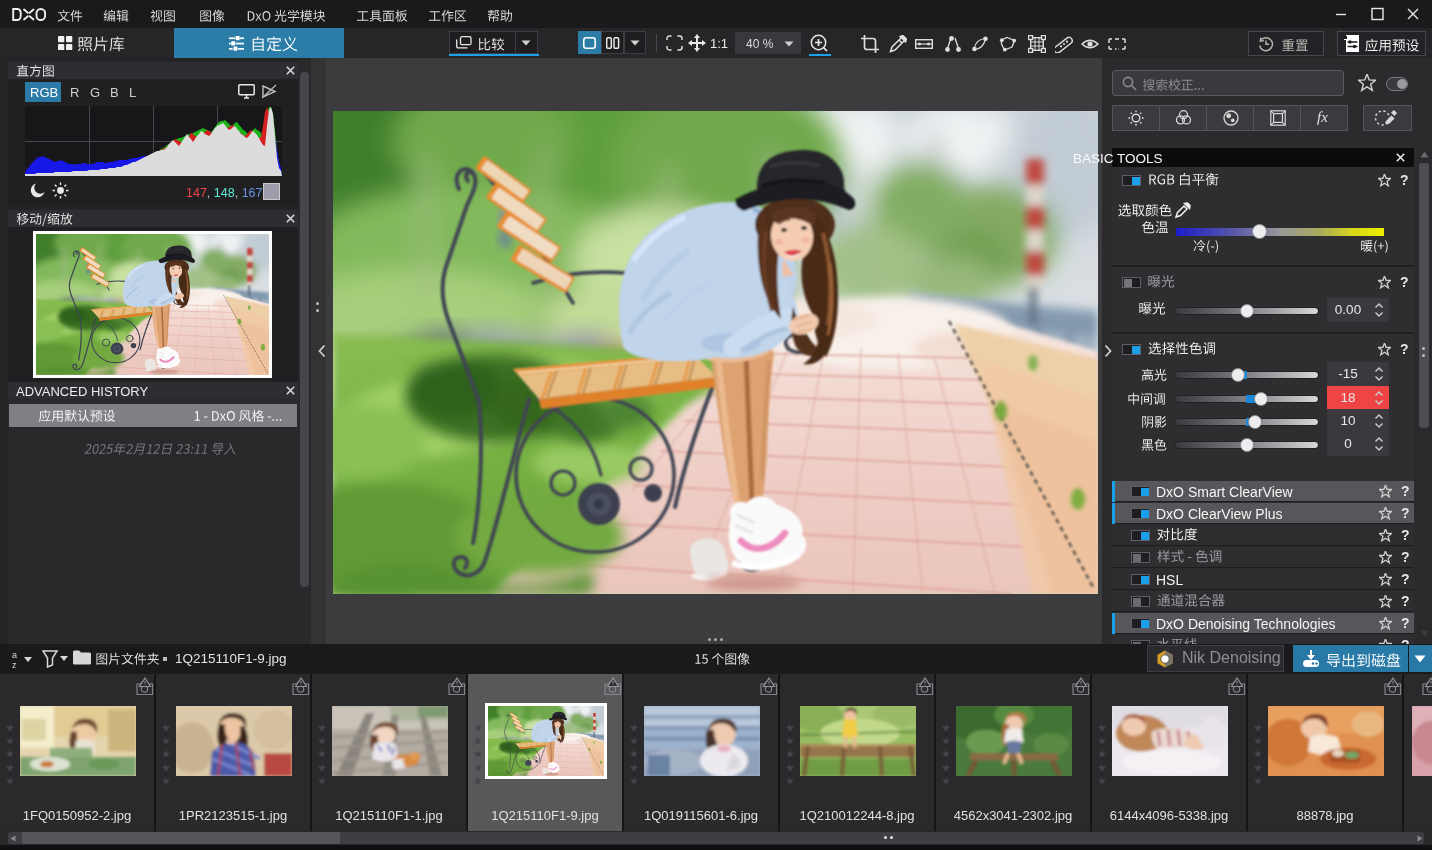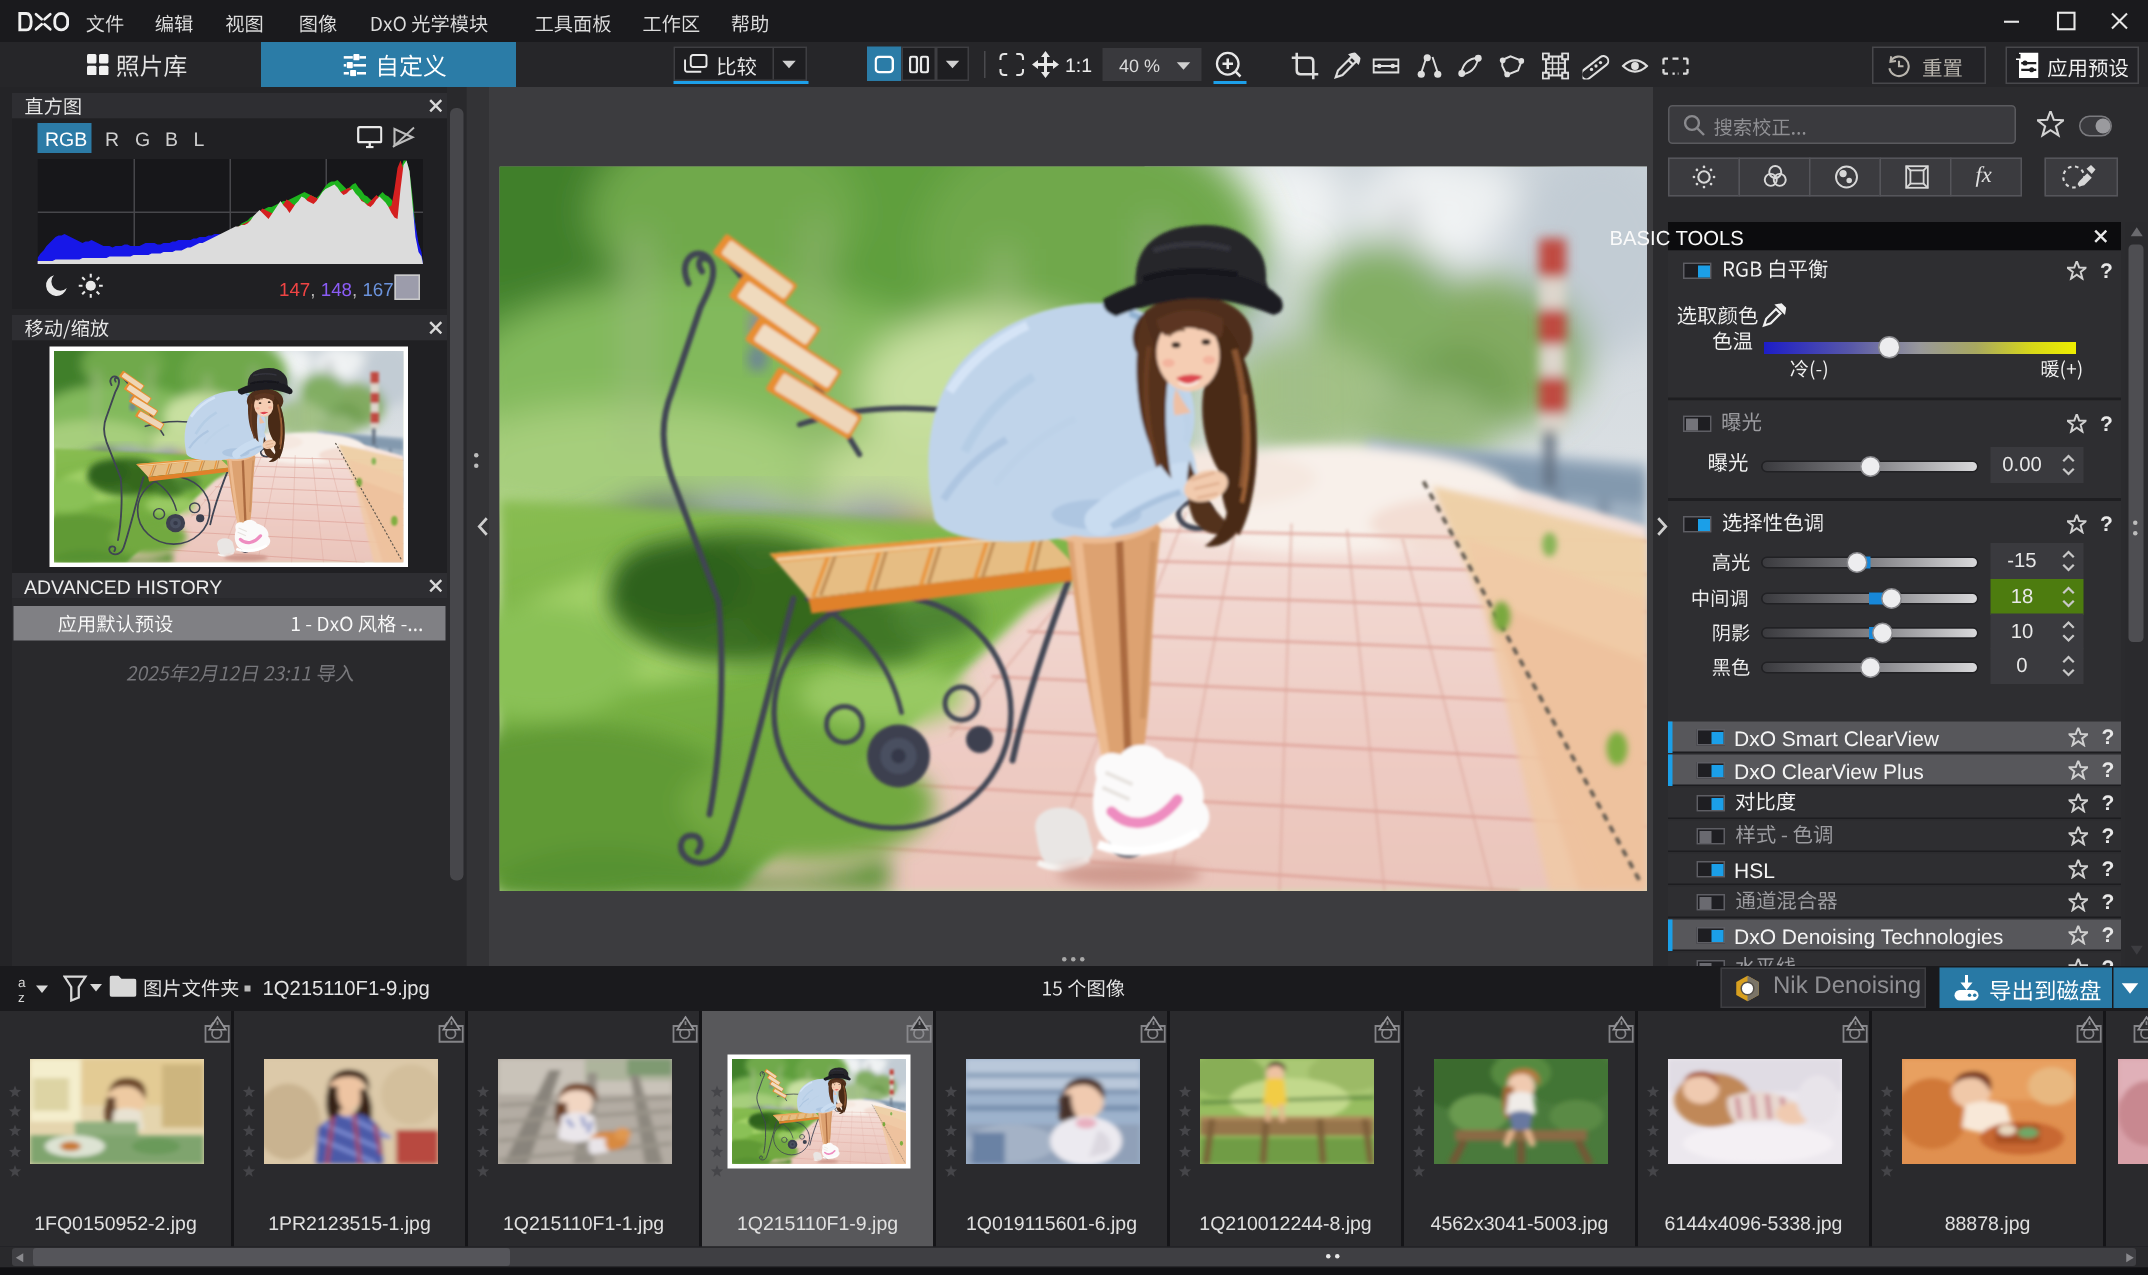--- a/index.html
+++ b/index.html
@@ -548,21 +548,21 @@
     </svg>
     <svg class="abs" style="left:30px;top:183px" width="15" height="15" viewBox="0 0 15 15">
       <path d="M6 0.5 A7 7 0 1 0 14.5 9 A6 6 0 0 1 6 0.5 Z" fill="#e8e8e8"></path>
     </svg>
     <svg class="abs" style="left:52px;top:182px" width="17" height="17" viewBox="0 0 17 17" fill="#e8e8e8">
       <circle cx="8.5" cy="8.5" r="3.4"></circle>
 <g stroke="#e8e8e8" stroke-width="1.4">
         <path d="M8.5 0.5 V3 M8.5 14 V16.5 M0.5 8.5 H3 M14 8.5 H16.5 M2.8 2.8 L4.6 4.6 M12.4 12.4 L14.2 14.2 M2.8 14.2 L4.6 12.4 M12.4 4.6 L14.2 2.8"></path>
       </g>
     </svg>
-    <div class="lat" style="left:186px;top:186px;font-size:12.5px"><span style="color:#ef4444">147</span><span style="color:#b8b8b8">, </span><span style="color:#8b5cf6">148</span><span style="color:#b8b8b8">, </span><span style="color:#648fd8;color:#6b93dc">167</span></div>
+    <div class="lat" style="left:186px;top:186px;font-size:12.5px"><span style="color:#ef4444">147</span><span style="color:#b8b8b8">, </span><span style="color:#5eead4">148</span><span style="color:#b8b8b8">, </span><span style="color:#648fd8;color:#6b93dc">167</span></div>
     <div class="abs" style="left:263px;top:183px;width:17px;height:17px;background:#9c9cab;border:1px solid #cacaca"></div>
     <div class="abs" style="left:8px;top:210px;width:290px;height:17px;background:#2e2e32"></div>
     <div style="position:absolute;left:16px;top:210px">
       <svg width="58" height="17" viewBox="0 -13.8 58 17.2">
         <path fill="#e8e8e8" d="M4.4 -10.8C3.5 -10.4 2 -10 0.7 -9.8C0.9 -9.6 1 -9.2 1 -9C1.5 -9.1 2.1 -9.2 2.6 -9.3V-7.2H0.6V-6.3H2.4C1.9 -4.8 1.2 -3.1 0.4 -2.2C0.6 -1.9 0.8 -1.5 0.9 -1.3C1.5 -2.1 2.1 -3.4 2.6 -4.7V1.1H3.5V-4.9C3.9 -4.4 4.3 -3.6 4.5 -3.2L5.1 -4C4.8 -4.3 3.8 -5.6 3.5 -6V-6.3H5.1V-7.2H3.5V-9.5C4.1 -9.7 4.6 -9.8 5 -10ZM6.6 -7.7C7.1 -7.4 7.6 -7 7.9 -6.7C7 -6.2 6 -5.8 5 -5.6C5.1 -5.4 5.4 -5.1 5.5 -4.9C8.1 -5.6 10.6 -6.9 11.7 -9.4L11.1 -9.7L10.9 -9.7H8.5C8.8 -10 9.1 -10.4 9.3 -10.7L8.3 -10.9C7.7 -10 6.6 -8.9 4.9 -8.1C5.1 -7.9 5.4 -7.6 5.6 -7.4C6.4 -7.8 7.1 -8.3 7.7 -8.8H10.4C10 -8.2 9.4 -7.7 8.7 -7.2C8.3 -7.5 7.8 -7.9 7.4 -8.1ZM7.3 -2.5C7.8 -2.2 8.3 -1.7 8.7 -1.3C7.6 -0.5 6.1 0 4.7 0.3C4.9 0.5 5.1 0.8 5.2 1.1C8.4 0.3 11.3 -1.3 12.5 -4.8L11.8 -5L11.6 -5H9.4C9.7 -5.3 9.9 -5.7 10.1 -6L9.1 -6.2C8.4 -5 7.1 -3.7 5.1 -2.8C5.3 -2.7 5.6 -2.3 5.8 -2.1C6.9 -2.7 7.9 -3.4 8.6 -4.2H11.2C10.8 -3.3 10.2 -2.5 9.5 -1.9C9.1 -2.3 8.5 -2.7 8 -3Z M14.2 -9.9V-9H19.2V-9.9ZM21.5 -10.7C21.5 -9.8 21.5 -8.8 21.4 -7.9H19.6V-7H21.4C21.3 -4 20.7 -1.3 19 0.3C19.2 0.5 19.6 0.8 19.7 1C21.6 -0.8 22.2 -3.8 22.4 -7H24.3C24.2 -2.4 24 -0.6 23.6 -0.2C23.5 -0.1 23.4 -0.1 23.1 -0.1C22.9 -0.1 22.2 -0.1 21.4 -0.1C21.6 0.2 21.7 0.6 21.7 0.8C22.4 0.9 23.2 0.9 23.6 0.8C24 0.8 24.2 0.7 24.5 0.4C24.9 -0.2 25.1 -2.1 25.3 -7.4C25.3 -7.6 25.3 -7.9 25.3 -7.9H22.4C22.4 -8.8 22.5 -9.8 22.5 -10.7ZM14.2 -0.6 14.2 -0.6V-0.6C14.5 -0.7 14.9 -0.9 18.6 -1.7L18.8 -0.8L19.7 -1.1C19.4 -2 18.8 -3.6 18.3 -4.7L17.5 -4.5C17.8 -3.9 18 -3.2 18.3 -2.5L15.2 -1.9C15.7 -3 16.2 -4.5 16.5 -5.9H19.4V-6.8H13.7V-5.9H15.5C15.2 -4.3 14.6 -2.8 14.4 -2.4C14.2 -1.9 14.1 -1.5 13.8 -1.5C14 -1.2 14.1 -0.8 14.2 -0.6Z M26.1 2.3H27L30.9 -10.3H30Z M31.7 -0.7 31.9 0.2C33 -0.2 34.4 -0.7 35.7 -1.2L35.6 -2.1C34.1 -1.5 32.7 -1 31.7 -0.7ZM31.9 -5.5C32.1 -5.6 32.4 -5.6 33.8 -5.8C33.3 -5 32.8 -4.3 32.6 -4.1C32.2 -3.6 32 -3.2 31.7 -3.2C31.8 -3 31.9 -2.5 32 -2.4C32.2 -2.5 32.6 -2.7 35.2 -3.3L35.2 -3.8V-4.1L33.3 -3.7C34.2 -4.8 35 -6.2 35.8 -7.6L35 -8.1C34.8 -7.6 34.6 -7.1 34.3 -6.7L32.9 -6.5C33.6 -7.7 34.3 -9.1 34.9 -10.5L34 -10.9C33.5 -9.3 32.6 -7.6 32.3 -7.2C32.1 -6.7 31.8 -6.4 31.6 -6.4C31.7 -6.1 31.9 -5.7 31.9 -5.5ZM37.2 -8C36.9 -6.6 36.2 -4.9 35.2 -3.8C35.3 -3.6 35.6 -3.3 35.7 -3.1C36 -3.5 36.3 -3.8 36.5 -4.2V1H37.4V-5.8C37.7 -6.4 37.9 -7.1 38.1 -7.7ZM38.4 -5.3V1H39.2V0.4H42.2V1H43.1V-5.3H40.7L41.1 -6.6H43.3V-7.4H38.2V-6.6H40.1C40 -6.1 39.9 -5.7 39.8 -5.3ZM38.8 -10.7C38.9 -10.4 39.1 -10 39.3 -9.7H35.9V-7.5H36.8V-8.8H42.5V-7.7H43.5V-9.7H40.3C40.1 -10 39.8 -10.6 39.6 -11ZM39.2 -2.1H42.2V-0.4H39.2ZM39.2 -2.9V-4.4H42.2V-2.9Z M46.8 -10.7C47 -10.1 47.3 -9.4 47.4 -8.9L48.3 -9.2C48.2 -9.7 47.9 -10.4 47.6 -10.9ZM44.7 -8.8V-7.9H46.2V-5.2C46.2 -3.4 46 -1.3 44.4 0.4C44.7 0.6 45 0.8 45.1 1C46.9 -0.8 47.1 -3 47.1 -5.2V-5.3H48.9C48.8 -1.7 48.7 -0.4 48.5 -0.1C48.4 0 48.3 0 48.1 0C47.9 0 47.4 0 46.9 -0C47 0.2 47.1 0.6 47.2 0.9C47.7 0.9 48.3 0.9 48.6 0.9C48.9 0.9 49.1 0.8 49.3 0.5C49.7 0 49.8 -1.4 49.8 -5.7C49.9 -5.9 49.9 -6.2 49.9 -6.2H47.1V-7.9H50.4V-8.8ZM52.2 -7.6H54.7C54.4 -5.9 54 -4.5 53.4 -3.3C52.8 -4.5 52.4 -5.9 52.2 -7.5ZM52.1 -10.9C51.7 -8.7 50.9 -6.5 49.9 -5.1C50.1 -5 50.5 -4.6 50.6 -4.4C51 -4.9 51.3 -5.4 51.6 -6C51.9 -4.7 52.3 -3.4 52.8 -2.4C52.1 -1.3 51.1 -0.4 49.7 0.2C49.9 0.4 50.2 0.8 50.3 1.1C51.6 0.4 52.6 -0.4 53.4 -1.5C54.1 -0.4 54.9 0.4 56 1C56.2 0.8 56.5 0.4 56.7 0.2C55.6 -0.4 54.7 -1.2 54 -2.4C54.8 -3.8 55.3 -5.5 55.6 -7.6H56.6V-8.5H52.5C52.7 -9.2 52.9 -10 53.1 -10.8Z"></path>
       </svg>
     </div>
     <svg class="abs" style="left:286px;top:214px" width="9" height="9" viewBox="0 0 9 9" stroke="#d8d8d8" stroke-width="1.6">
       <path d="M0.8 0.8 L8.2 8.2 M8.2 0.8 L0.8 8.2"></path>
     </svg>
@@ -764,21 +764,21 @@
       </svg>
     </div>
     <div style="position:absolute;left:1127px;top:389.5px">
       <svg width="40" height="17" viewBox="0 -13.8 40 17.2">
         <path fill="#f0f0f0" d="M6 -10.9V-8.6H1.2V-2.4H2.2V-3.2H6V1H7V-3.2H10.7V-2.5H11.7V-8.6H7V-10.9ZM2.2 -4.2V-7.6H6V-4.2ZM10.7 -4.2H7V-7.6H10.7Z M14.2 -8V1H15.2V-8ZM14.4 -10.3C15 -9.7 15.7 -8.9 16 -8.4L16.8 -8.9C16.4 -9.4 15.7 -10.2 15.1 -10.8ZM17.9 -3.8H21V-2.1H17.9ZM17.9 -6.4H21V-4.7H17.9ZM17 -7.2V-1.3H22V-7.2ZM17.6 -10.2V-9.3H23.9V-0.1C23.9 0 23.8 0.1 23.6 0.1C23.5 0.1 22.9 0.1 22.4 0.1C22.5 0.3 22.7 0.7 22.7 1C23.5 1 24.1 1 24.4 0.8C24.8 0.7 24.9 0.4 24.9 -0.1V-10.2Z M27.4 -10C28.1 -9.4 28.9 -8.6 29.3 -8L30 -8.7C29.6 -9.2 28.7 -10.1 28 -10.6ZM26.6 -6.8V-5.9H28.4V-1.4C28.4 -0.7 27.9 -0.2 27.7 0C27.8 0.2 28.2 0.5 28.3 0.7C28.4 0.5 28.8 0.2 30.5 -1.2C30.3 -0.6 30 0 29.7 0.5C29.9 0.6 30.3 0.9 30.4 1C31.7 -0.7 31.9 -3.5 31.9 -5.5V-9.5H37.1V-0.1C37.1 0.1 37.1 0.1 36.9 0.1C36.7 0.1 36.1 0.1 35.4 0.1C35.5 0.4 35.7 0.8 35.7 1C36.6 1 37.2 1 37.5 0.8C37.9 0.7 38 0.4 38 -0.1V-10.3H31V-5.5C31 -4.3 30.9 -2.8 30.6 -1.5C30.5 -1.7 30.4 -1.9 30.3 -2.1L29.3 -1.4V-6.8ZM34.1 -9.1V-8H32.7V-7.2H34.1V-5.9H32.4V-5.2H36.6V-5.9H34.9V-7.2H36.3V-8H34.9V-9.1ZM32.7 -4.1V-0.5H33.4V-1.1H36.2V-4.1ZM33.4 -3.4H35.4V-1.8H33.4Z"></path>
       </svg>
     </div>
     <div class="abs" style="left:1174px;top:394.5px;width:145px;height:8px;border-radius:4px;background:linear-gradient(to right,#3a3a3e,#88888c 55%,#d8d8da);border:1px solid #212124"></div>
     <div class="abs" style="left:1246px;top:394.5px;width:14px;height:8px;background:#1787d8"></div>
     <div class="abs" style="left:1254px;top:391.5px;width:14px;height:14px;border-radius:50%;background:#ededef;border:1px solid #8a8a8e"></div>
-    <div class="abs" style="left:1327px;top:385.5px;width:62px;height:24px;background:#4d7c0f">
+    <div class="abs" style="left:1327px;top:385.5px;width:62px;height:24px;background:#ef4444">
       <div style="position:absolute;left:0;right:20px;top:4px;text-align:center;font-size:13.5px;color:#e8e8e8;font-family:'Liberation Sans',sans-serif">18</div>
       <svg style="position:absolute;right:5px;top:4px" width="10" height="16" viewBox="0 0 10 16" fill="none" stroke="#c8c8c8" stroke-width="1.5">
         <path d="M1.5 5.5 L5 2 L8.5 5.5 M1.5 10.5 L5 14 L8.5 10.5"></path>
       </svg>
     </div>
     <div style="position:absolute;left:1141px;top:413px">
       <svg width="27" height="17" viewBox="0 -13.8 27 17.2">
         <path fill="#f0f0f0" d="M11 -6.4V-4.1H7.2C7.2 -4.5 7.2 -4.8 7.2 -5.2V-6.4ZM11 -7.2H7.2V-9.4H11ZM6.3 -10.3V-5.2C6.3 -3.3 6.1 -1 4.5 0.6C4.7 0.7 5.1 1 5.3 1.1C6.5 -0 7 -1.7 7.1 -3.2H11V-0.3C11 -0.1 10.9 0 10.7 0C10.5 0 9.9 0 9.2 0C9.3 0.2 9.5 0.7 9.5 0.9C10.5 0.9 11 0.9 11.4 0.8C11.8 0.6 11.9 0.3 11.9 -0.2V-10.3ZM1.1 -10.4V1H2V-9.5H4.1C3.8 -8.6 3.5 -7.5 3.1 -6.6C4 -5.5 4.3 -4.6 4.3 -3.9C4.3 -3.5 4.2 -3.2 4 -3C3.9 -3 3.7 -2.9 3.6 -2.9C3.4 -2.9 3.1 -2.9 2.8 -2.9C3 -2.7 3.1 -2.3 3.1 -2C3.4 -2 3.7 -2 4 -2.1C4.2 -2.1 4.5 -2.2 4.7 -2.3C5 -2.6 5.2 -3.1 5.2 -3.8C5.2 -4.6 5 -5.6 4 -6.7C4.4 -7.7 4.9 -9 5.3 -10L4.6 -10.4L4.5 -10.4Z M23.9 -10.7C23.2 -9.6 21.8 -8.5 20.7 -7.9C20.9 -7.7 21.2 -7.4 21.4 -7.2C22.6 -7.9 24 -9.1 24.8 -10.3ZM24.3 -7.1C23.5 -6 22 -4.9 20.7 -4.2C21 -4 21.2 -3.7 21.4 -3.5C22.8 -4.3 24.3 -5.5 25.2 -6.8ZM24.6 -3.4C23.7 -1.9 22 -0.5 20.3 0.2C20.6 0.4 20.8 0.7 21 1C22.8 0.1 24.5 -1.4 25.5 -3ZM15.4 -3.9H19.2V-2.8H15.4ZM18.4 -1.6C18.9 -0.9 19.4 -0.1 19.6 0.4L20.3 0C20.1 -0.5 19.6 -1.3 19.1 -1.9ZM15.3 -8.4H19.3V-7.6H15.3ZM15.3 -9.8H19.3V-9H15.3ZM14.4 -10.5V-6.9H20.3V-10.5ZM15 -1.9C14.7 -1.2 14.2 -0.5 13.7 0C13.9 0.1 14.3 0.4 14.4 0.5C14.9 0 15.5 -0.8 15.8 -1.6ZM16.5 -6.7C16.6 -6.5 16.7 -6.3 16.8 -6.1H13.8V-5.3H20.7V-6.1H17.8C17.7 -6.4 17.6 -6.7 17.4 -6.9ZM14.5 -4.6V-2.1H16.8V0C16.8 0.1 16.8 0.2 16.6 0.2C16.5 0.2 16 0.2 15.5 0.2C15.6 0.4 15.8 0.7 15.8 1C16.5 1 17 1 17.3 0.8C17.7 0.7 17.8 0.5 17.8 0V-2.1H20.1V-4.6Z"></path>
       </svg>
     </div>
@@ -1249,21 +1249,21 @@
 <path d="M20 60 L12 77 M96 60 L104 77 M58 60 L58 77" stroke="#745636" stroke-width="5"></path>
 <ellipse cx="58" cy="20" rx="9" ry="10" fill="#f0cab0"></ellipse>
 <path d="M48 18 Q50 6 62 7 Q72 9 70 20 Q66 10 58 11 Q51 11 48 18 Z" fill="#b87840"></path>
 <path d="M47 20 Q44 34 48 44 L58 40 Q52 32 53 20 Z" fill="#a86838"></path>
 <path d="M50 26 Q58 22 66 26 L68 40 Q58 46 48 40 Z" fill="#f0ece8"></path>
 <path d="M50 40 Q58 36 66 40 L64 52 L52 52 Z" fill="#6878a0"></path>
 <path d="M52 52 L48 64 M62 52 L66 64" stroke="#e8b890" stroke-width="4"></path>
         </g>
       </svg>
     </div>
-    <div class="lat" style="left:936px;top:808px;width:154px;text-align:center;font-size:13px;color:#e0e0e0">4562x3041-5003.jpg</div>
+    <div class="lat" style="left:936px;top:808px;width:154px;text-align:center;font-size:13px;color:#e0e0e0">4562x3041-2302.jpg</div>
     <div class="abs" style="left:1092px;top:674px;width:154px;height:157px;background:#2a2a2d"></div>
     <svg class="abs" style="left:1097px;top:723.0px" width="10" height="10" viewBox="0 0 10 10">
       <polygon points="5.0,0.7 6.1,3.5 9.1,3.7 6.7,5.6 7.5,8.5 5.0,6.8 2.5,8.5 3.3,5.6 0.9,3.7 3.9,3.5" fill="#454549"></polygon>
     </svg>
     <svg class="abs" style="left:1097px;top:736.2px" width="10" height="10" viewBox="0 0 10 10">
       <polygon points="5.0,0.7 6.1,3.5 9.1,3.7 6.7,5.6 7.5,8.5 5.0,6.8 2.5,8.5 3.3,5.6 0.9,3.7 3.9,3.5" fill="#454549"></polygon>
     </svg>
     <svg class="abs" style="left:1097px;top:749.4px" width="10" height="10" viewBox="0 0 10 10">
       <polygon points="5.0,0.7 6.1,3.5 9.1,3.7 6.7,5.6 7.5,8.5 5.0,6.8 2.5,8.5 3.3,5.6 0.9,3.7 3.9,3.5" fill="#454549"></polygon>
     </svg>

